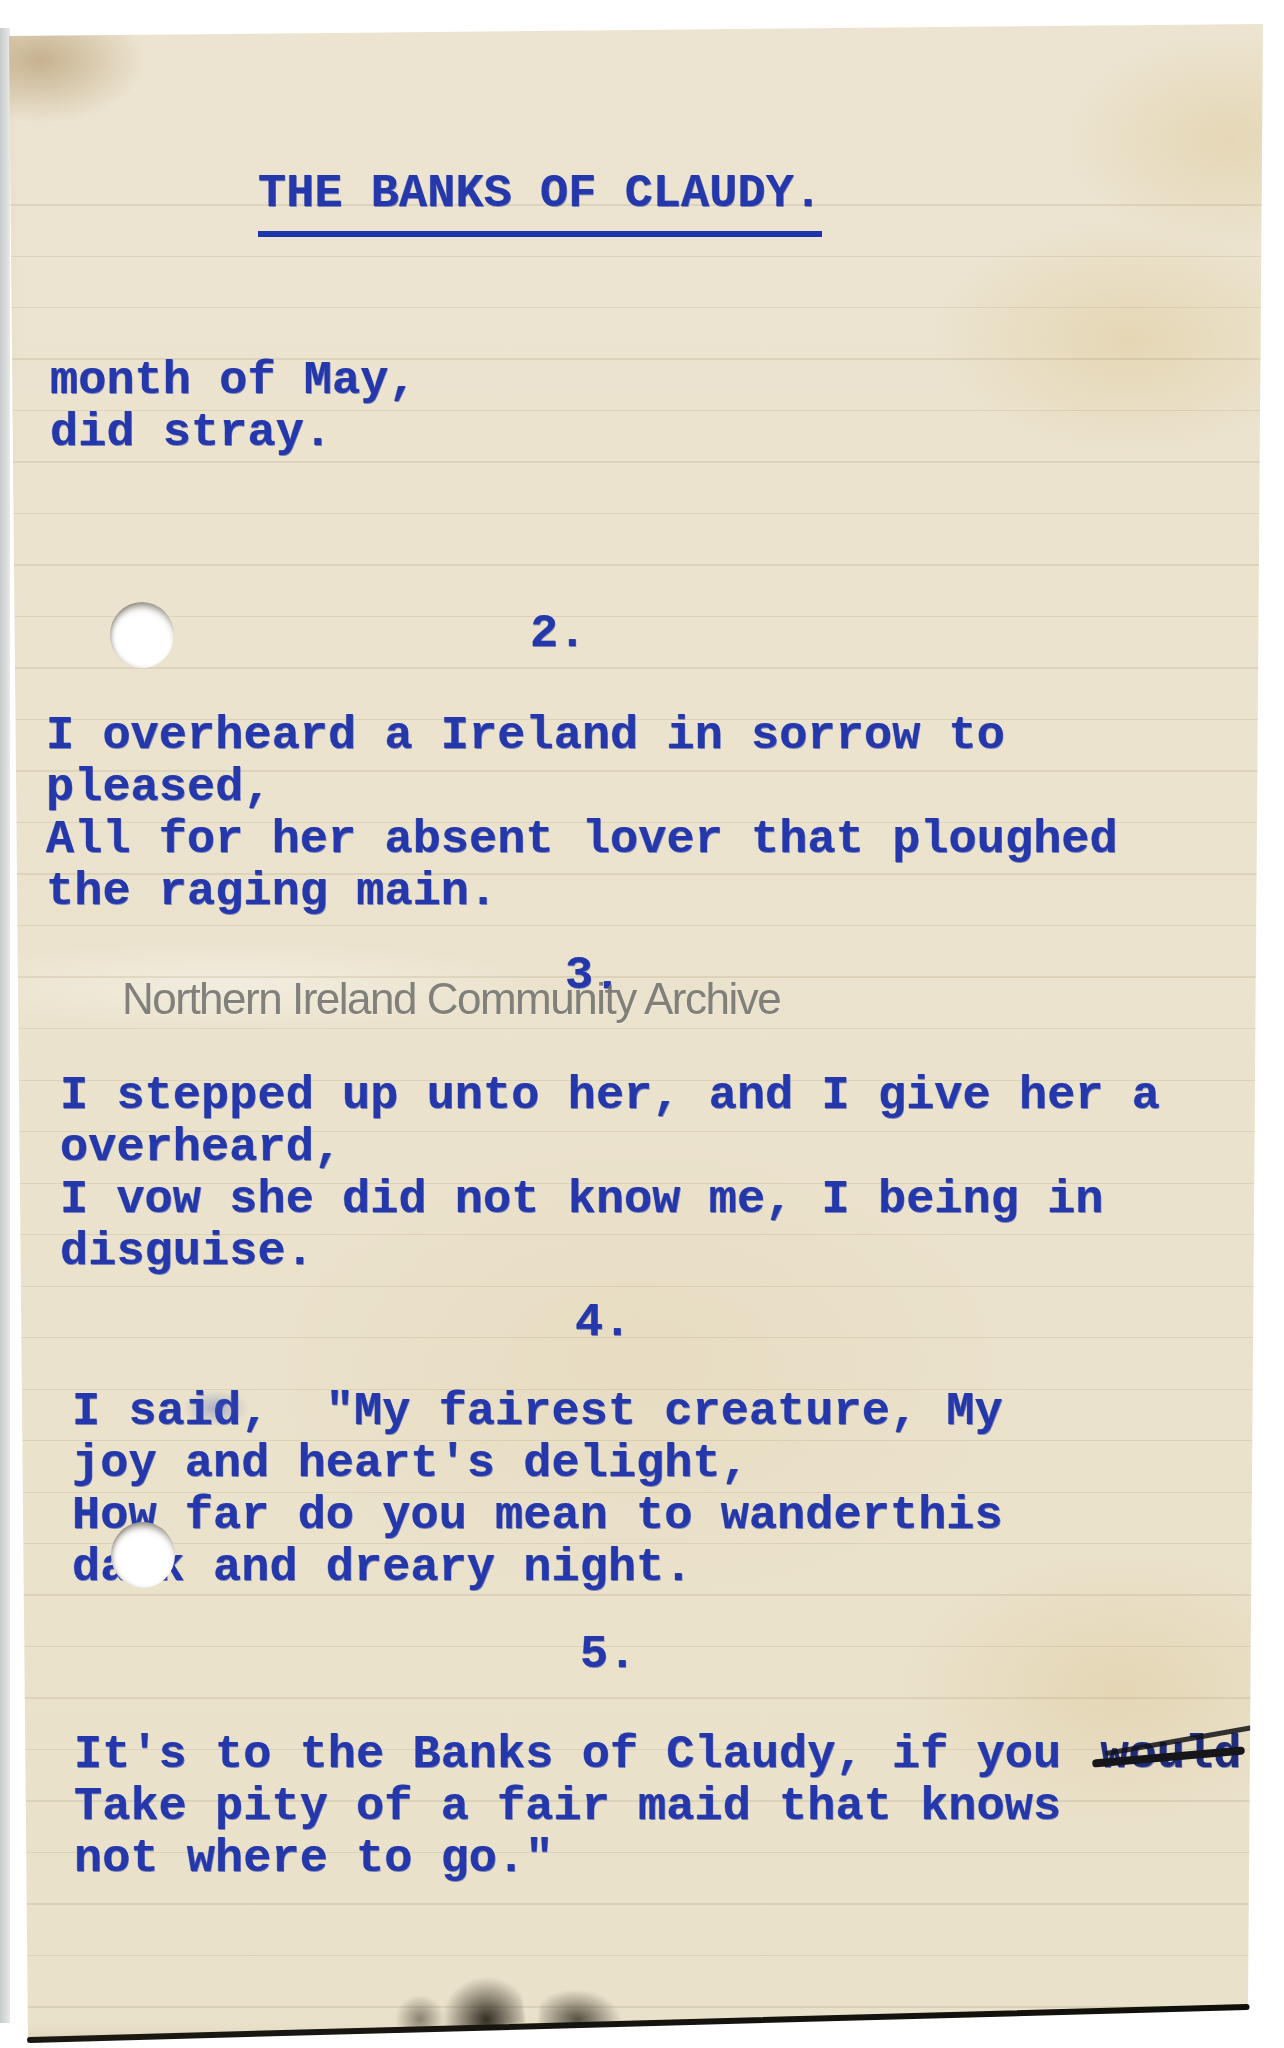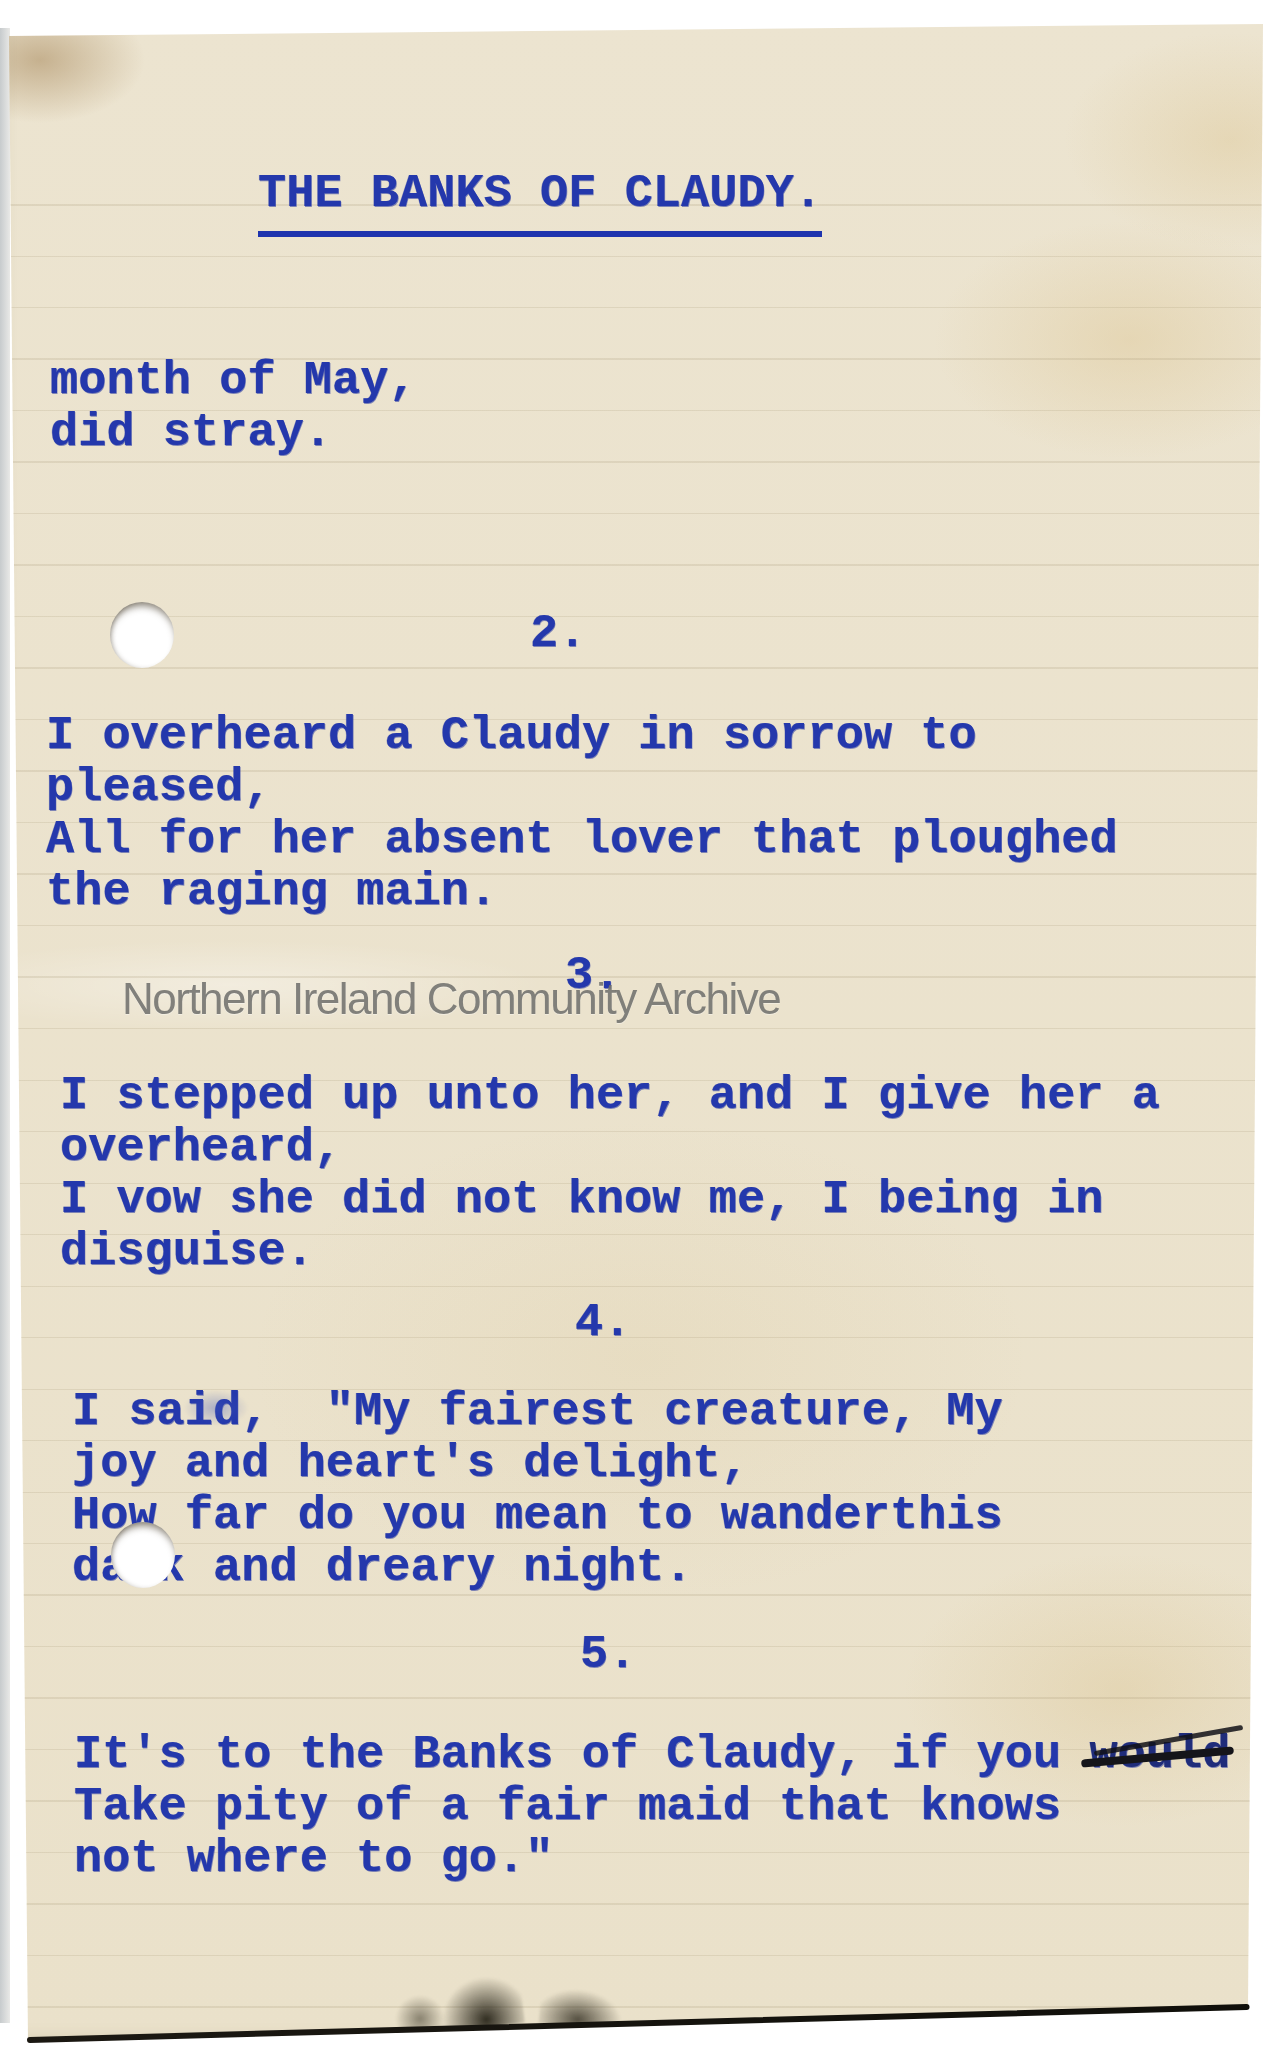--- a/index.html
+++ b/index.html
@@ -62,21 +62,21 @@
   .v1{top:355px;left:50px;}
   .v2{top:710px;left:46px;}
   .v3{top:1070px;left:60px;}
   .v4{top:1386px;left:72px;}
   .v5{top:1729px;left:74px;}
   .n2{top:608px;left:530px;}
   .n3{top:950px;left:565px;}
   .n4{top:1297px;left:575px;}
   .n5{top:1629px;left:580px;}
   
-  .struck{position:relative;color:#1f2c7a;display:inline-block;}
+  .struck{position:relative;color:#1f2c7a;display:inline-block;margin-left:11px;}
   .struck::before{
     content:"";position:absolute;left:-8px;right:-4px;top:46%;height:8px;
     background:#15151a;transform:rotate(-5deg);border-radius:4px;
   }
   .struck::after{
     content:"";position:absolute;left:4px;right:-14px;top:18%;height:5px;
     background:rgba(18,18,24,.85);transform:rotate(-10deg);border-radius:3px;
   }
   
   .hole{
@@ -116,21 +116,21 @@
 
 <div class="paper">
   <div class="title">THE BANKS OF CLAUDY.</div>
   <div id="verses">
       <div class="verse v1">
         <div class="line">month of May,</div>
         <div class="line">did stray.</div>
       </div>
       <div class="vnum n2">2.</div>
       <div class="verse v2">
-        <div class="line">I overheard a Claudy in sorrow to</div>
+        <div class="line">I overheard a Ireland in sorrow to</div>
         <div class="line">pleased,</div>
         <div class="line">All for her absent lover that ploughed</div>
         <div class="line">the raging main.</div>
       </div>
       <div class="vnum n3">3.</div>
       <div class="verse v3">
         <div class="line">I stepped up unto her, and I give her a</div>
         <div class="line">overheard,</div>
         <div class="line">I vow she did not know me, I being in</div>
         <div class="line">disguise.</div>

